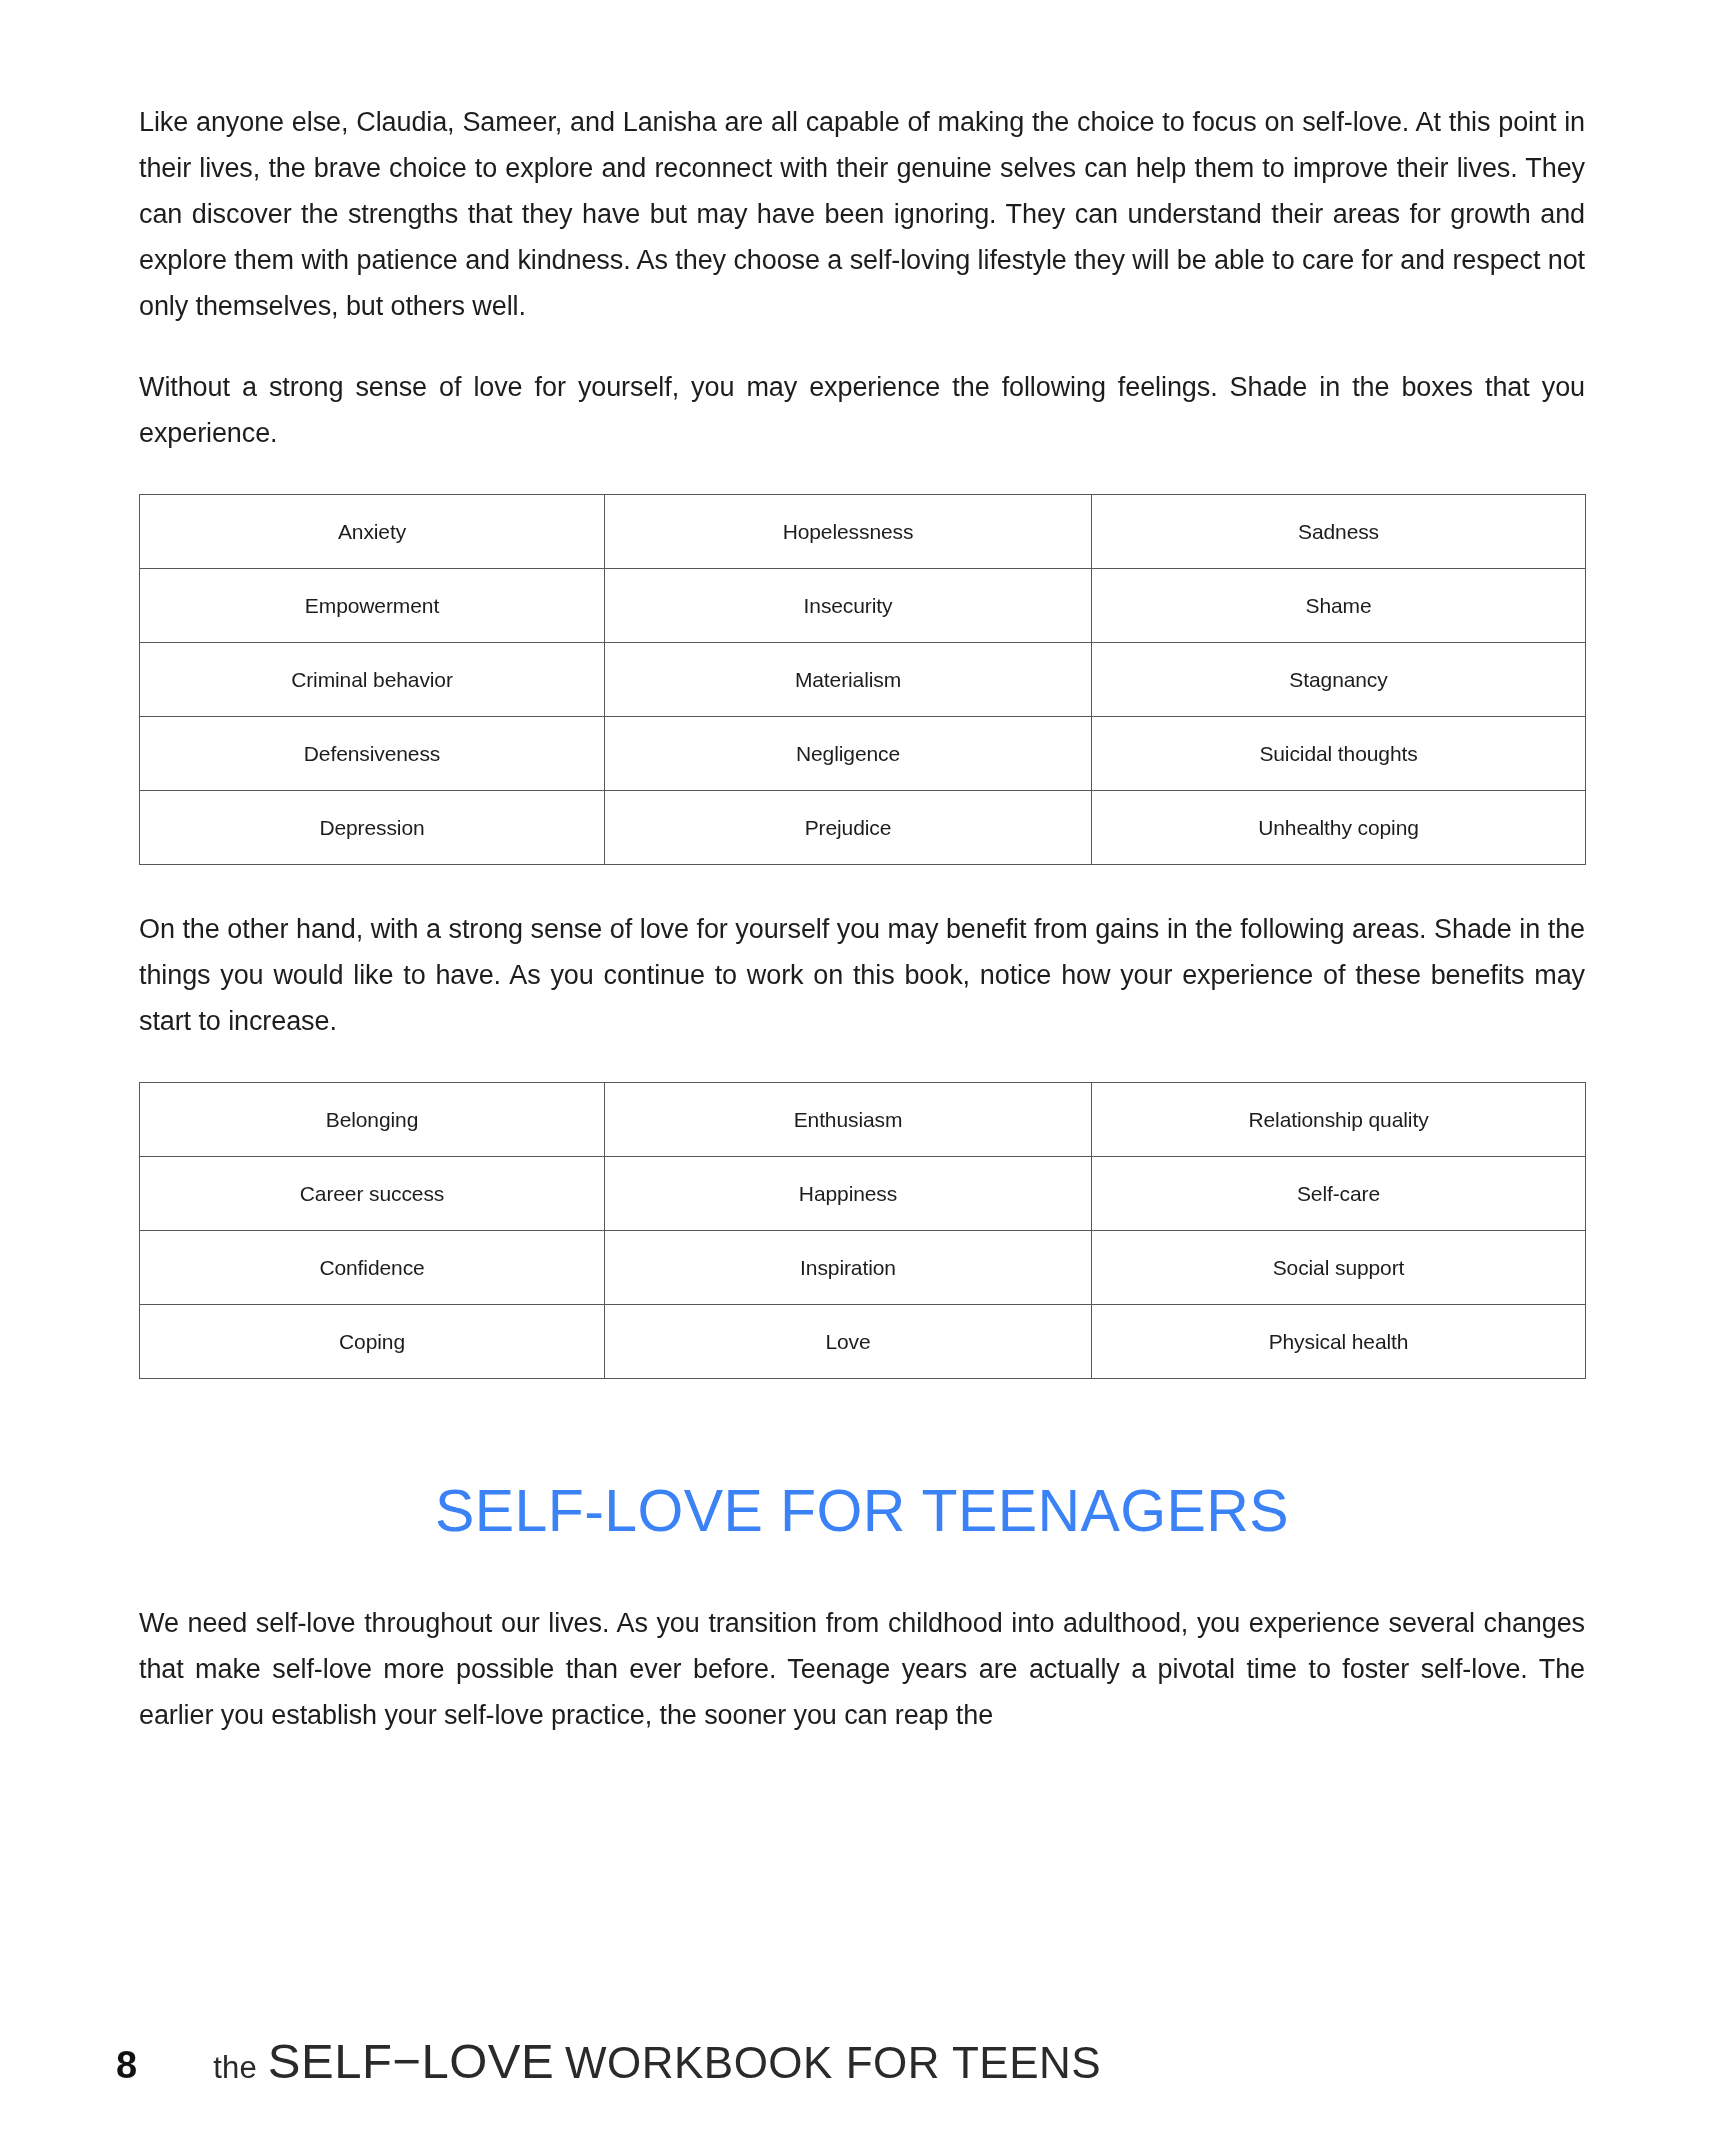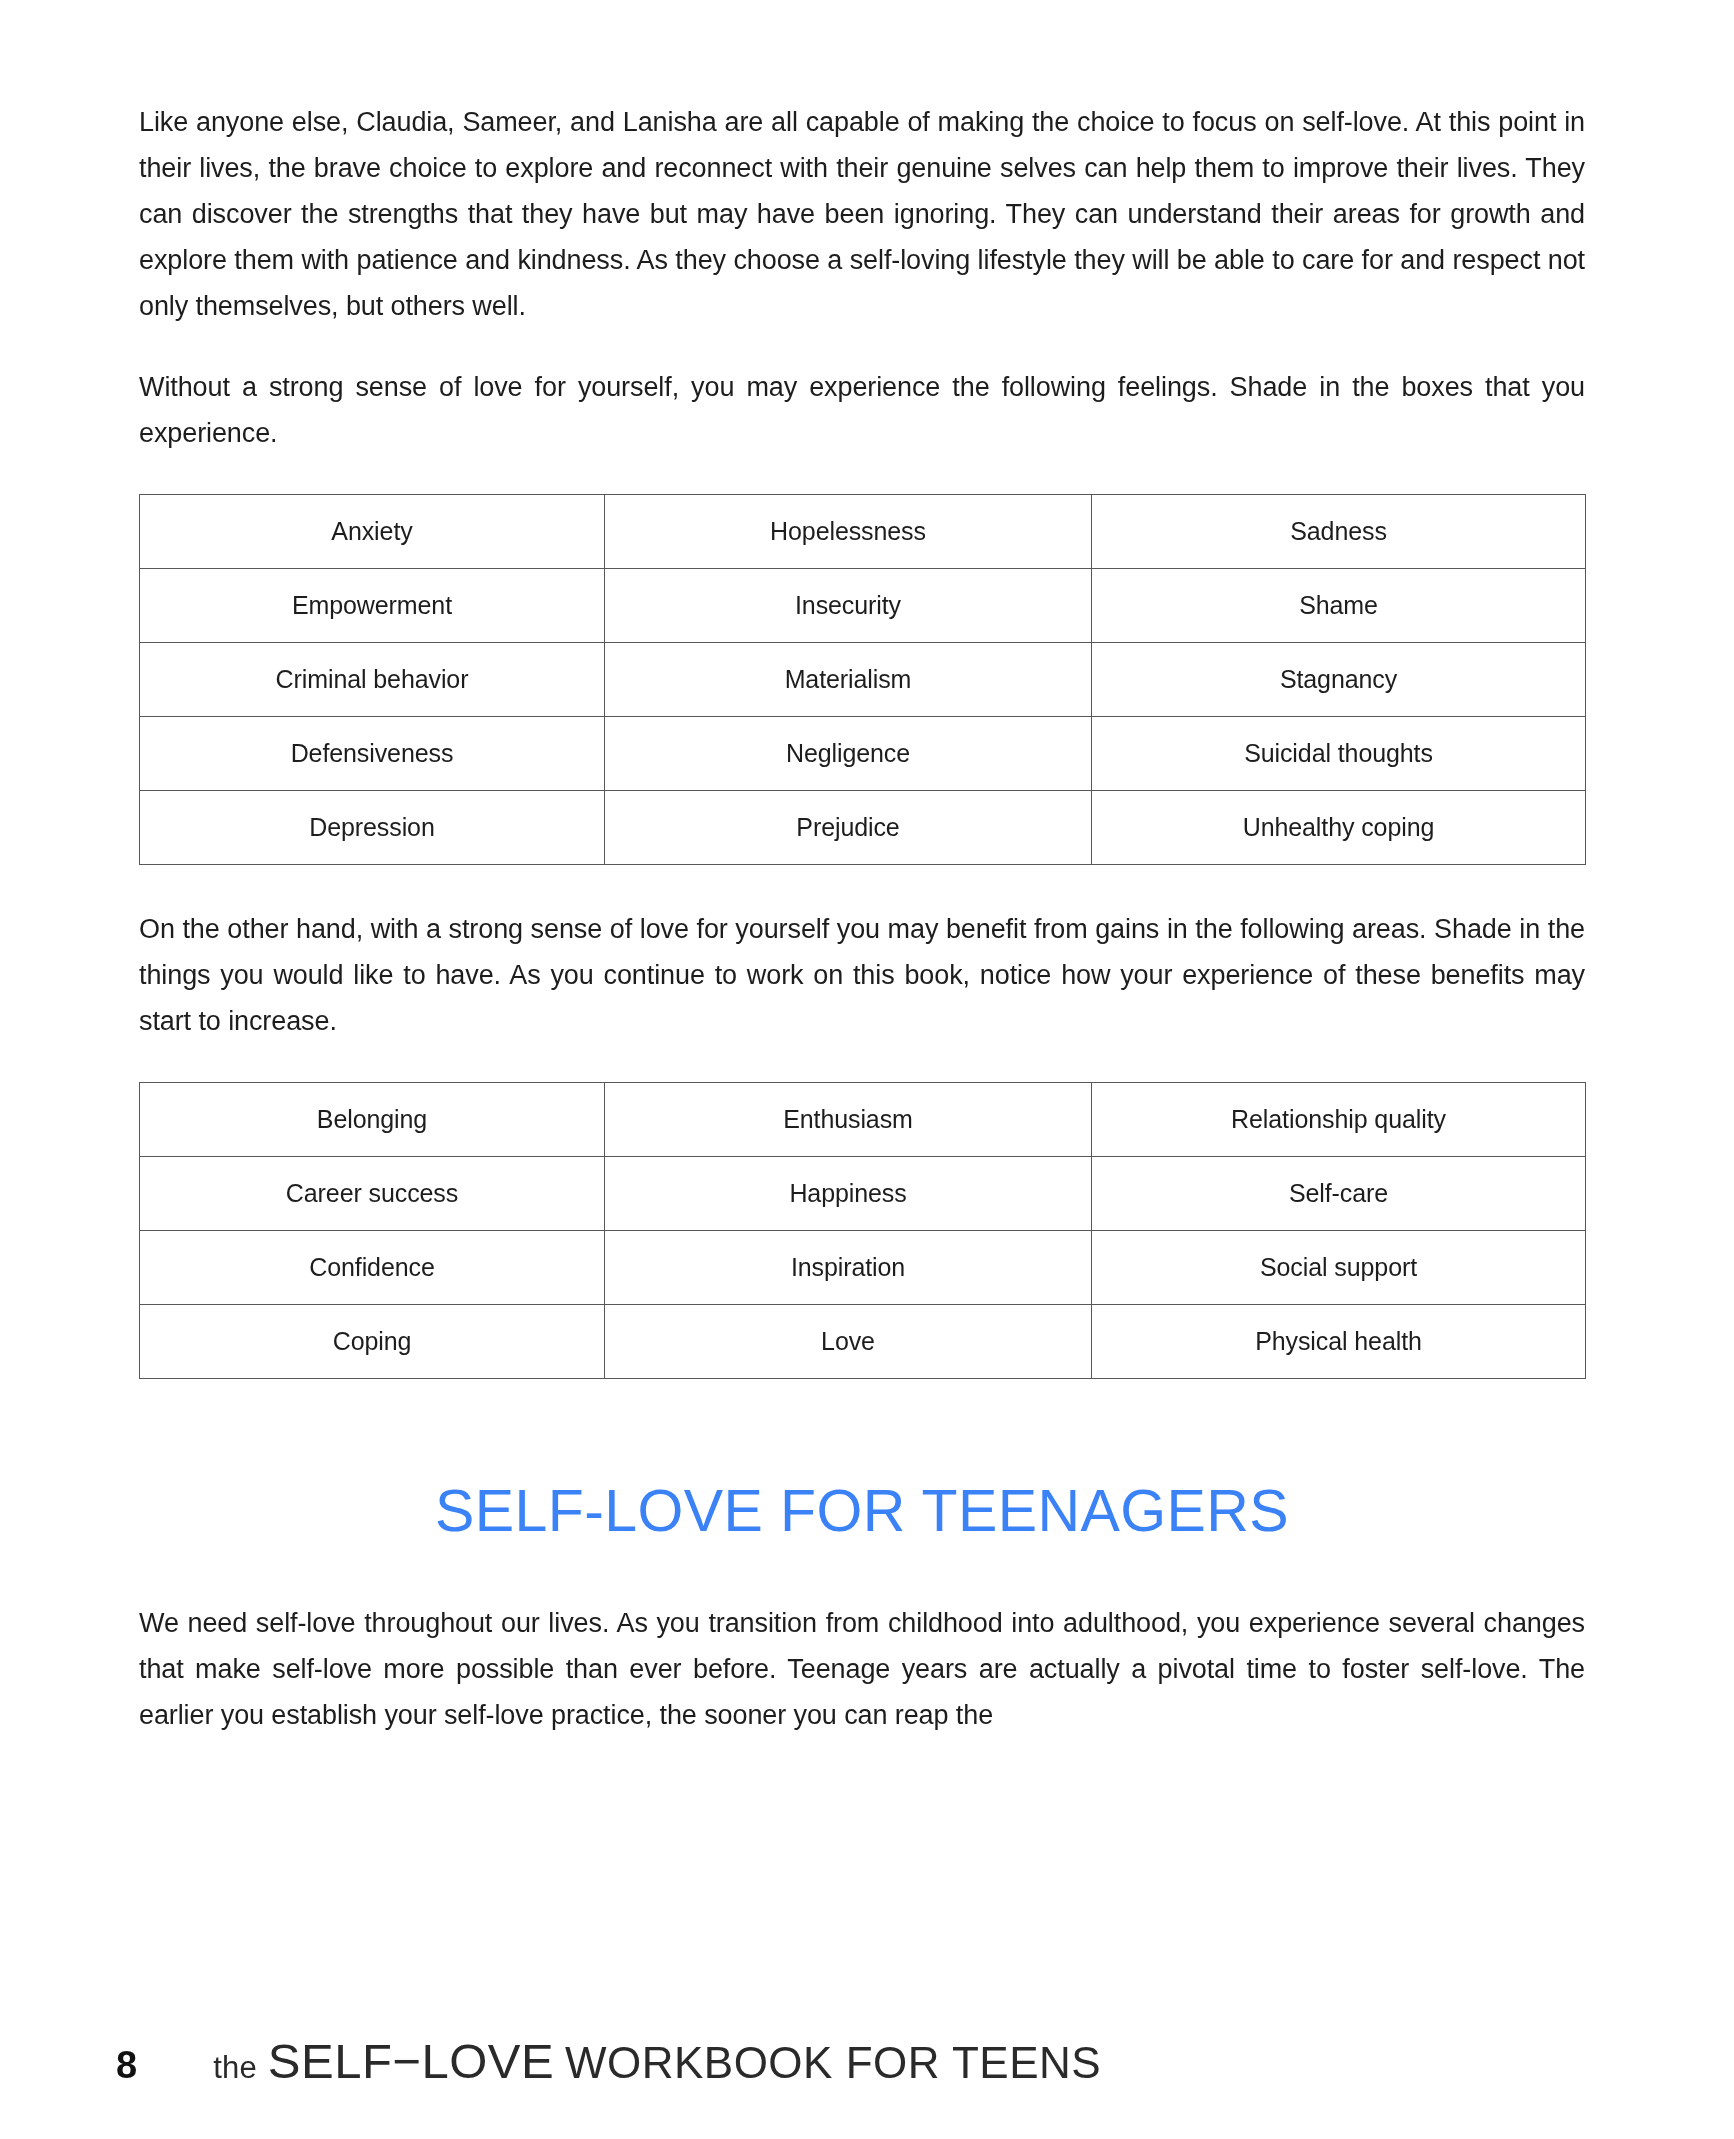--- a/index.html
+++ b/index.html
@@ -55,21 +55,21 @@
     width: 1446px;
     table-layout: fixed;
     margin: 0;
   }
 
   table.shade-table td {
     border: 1.6px solid #58585a;
     height: 74px;
     text-align: center;
     vertical-align: middle;
-    font-size: 25px;
+    font-size: 21px;
     color: #1d1d1d;
     padding: 0 8.2px;
     box-sizing: border-box;
     letter-spacing: -0.1px;
   }
 
   table.shade-table col.c1 { width: 465px; }
   table.shade-table col.c2 { width: 487px; }
   table.shade-table col.c3 { width: 494px; }
 

